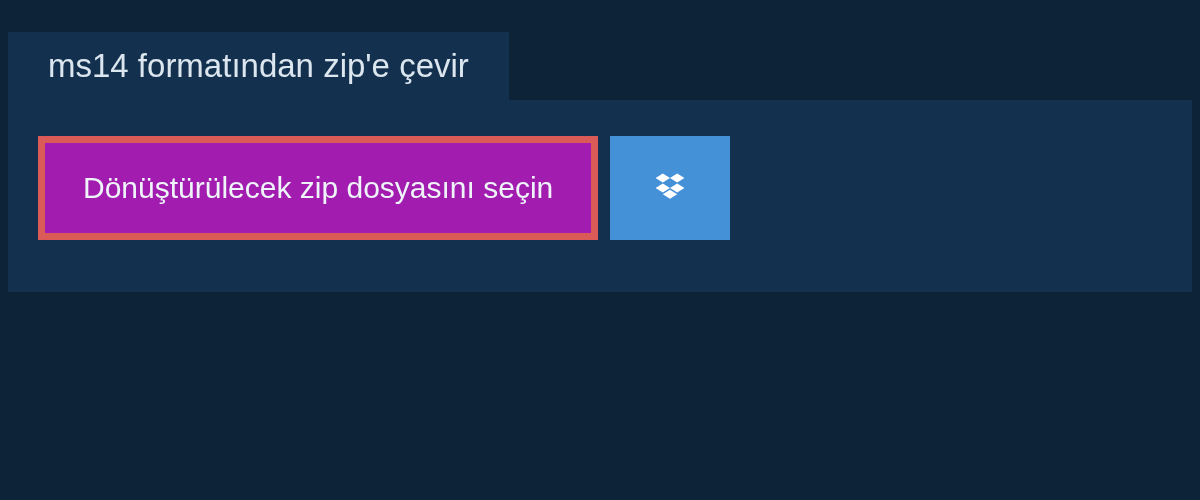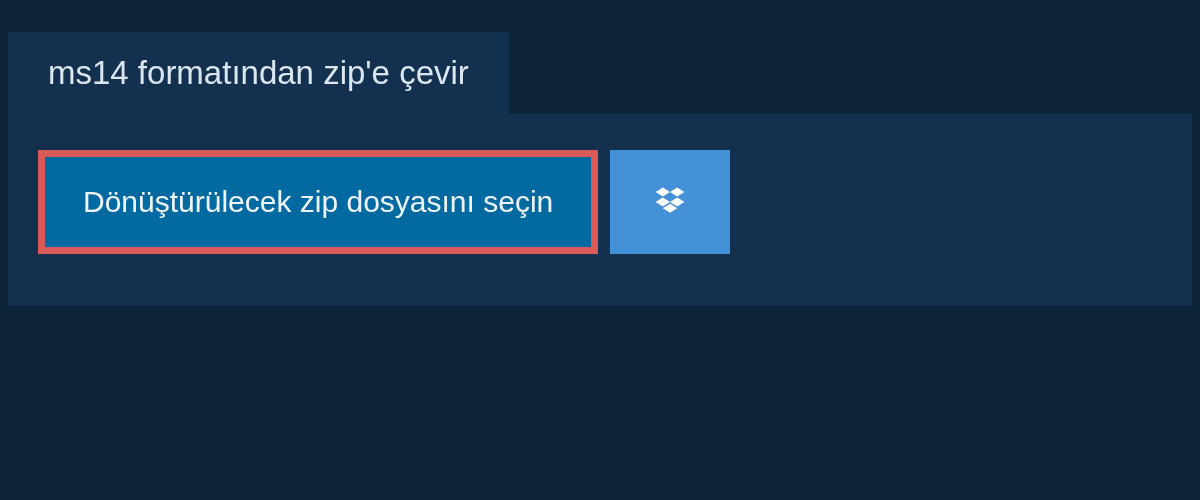--- a/index.html
+++ b/index.html
@@ -6,42 +6,42 @@
     body {
       width: 1200px;
       height: 500px;
       background: #0d2438;
       font-family: -apple-system, BlinkMacSystemFont, "Segoe UI", Arial, sans-serif;
       overflow: hidden;
     }
     .header-tab {
       display: inline-block;
       background: #13314e;
-      padding: 22px 40px;
+      padding: 15px 40px;
       margin-left: 8px;
       margin-top: 32px;
     }
     .header-title {
       color: #dce6ef;
       font-size: 33px;
       font-weight: 400;
     }
     .main-panel {
       background: #13314e;
       margin: 0 8px 0 8px;
       padding: 36px 30px 52px 30px;
       width: calc(100% - 16px);
     }
     .button-row {
       display: flex;
       gap: 12px;
       align-items: stretch;
     }
     .file-button {
-      background: #0369a1;
+      background: #a21caf;
       border: 7px solid #d95a56;
       color: #eef4fa;
       font-size: 30px;
       font-weight: 400;
       padding: 28px 38px;
       cursor: pointer;
       text-align: center;
       display: flex;
       align-items: center;
       justify-content: center;

